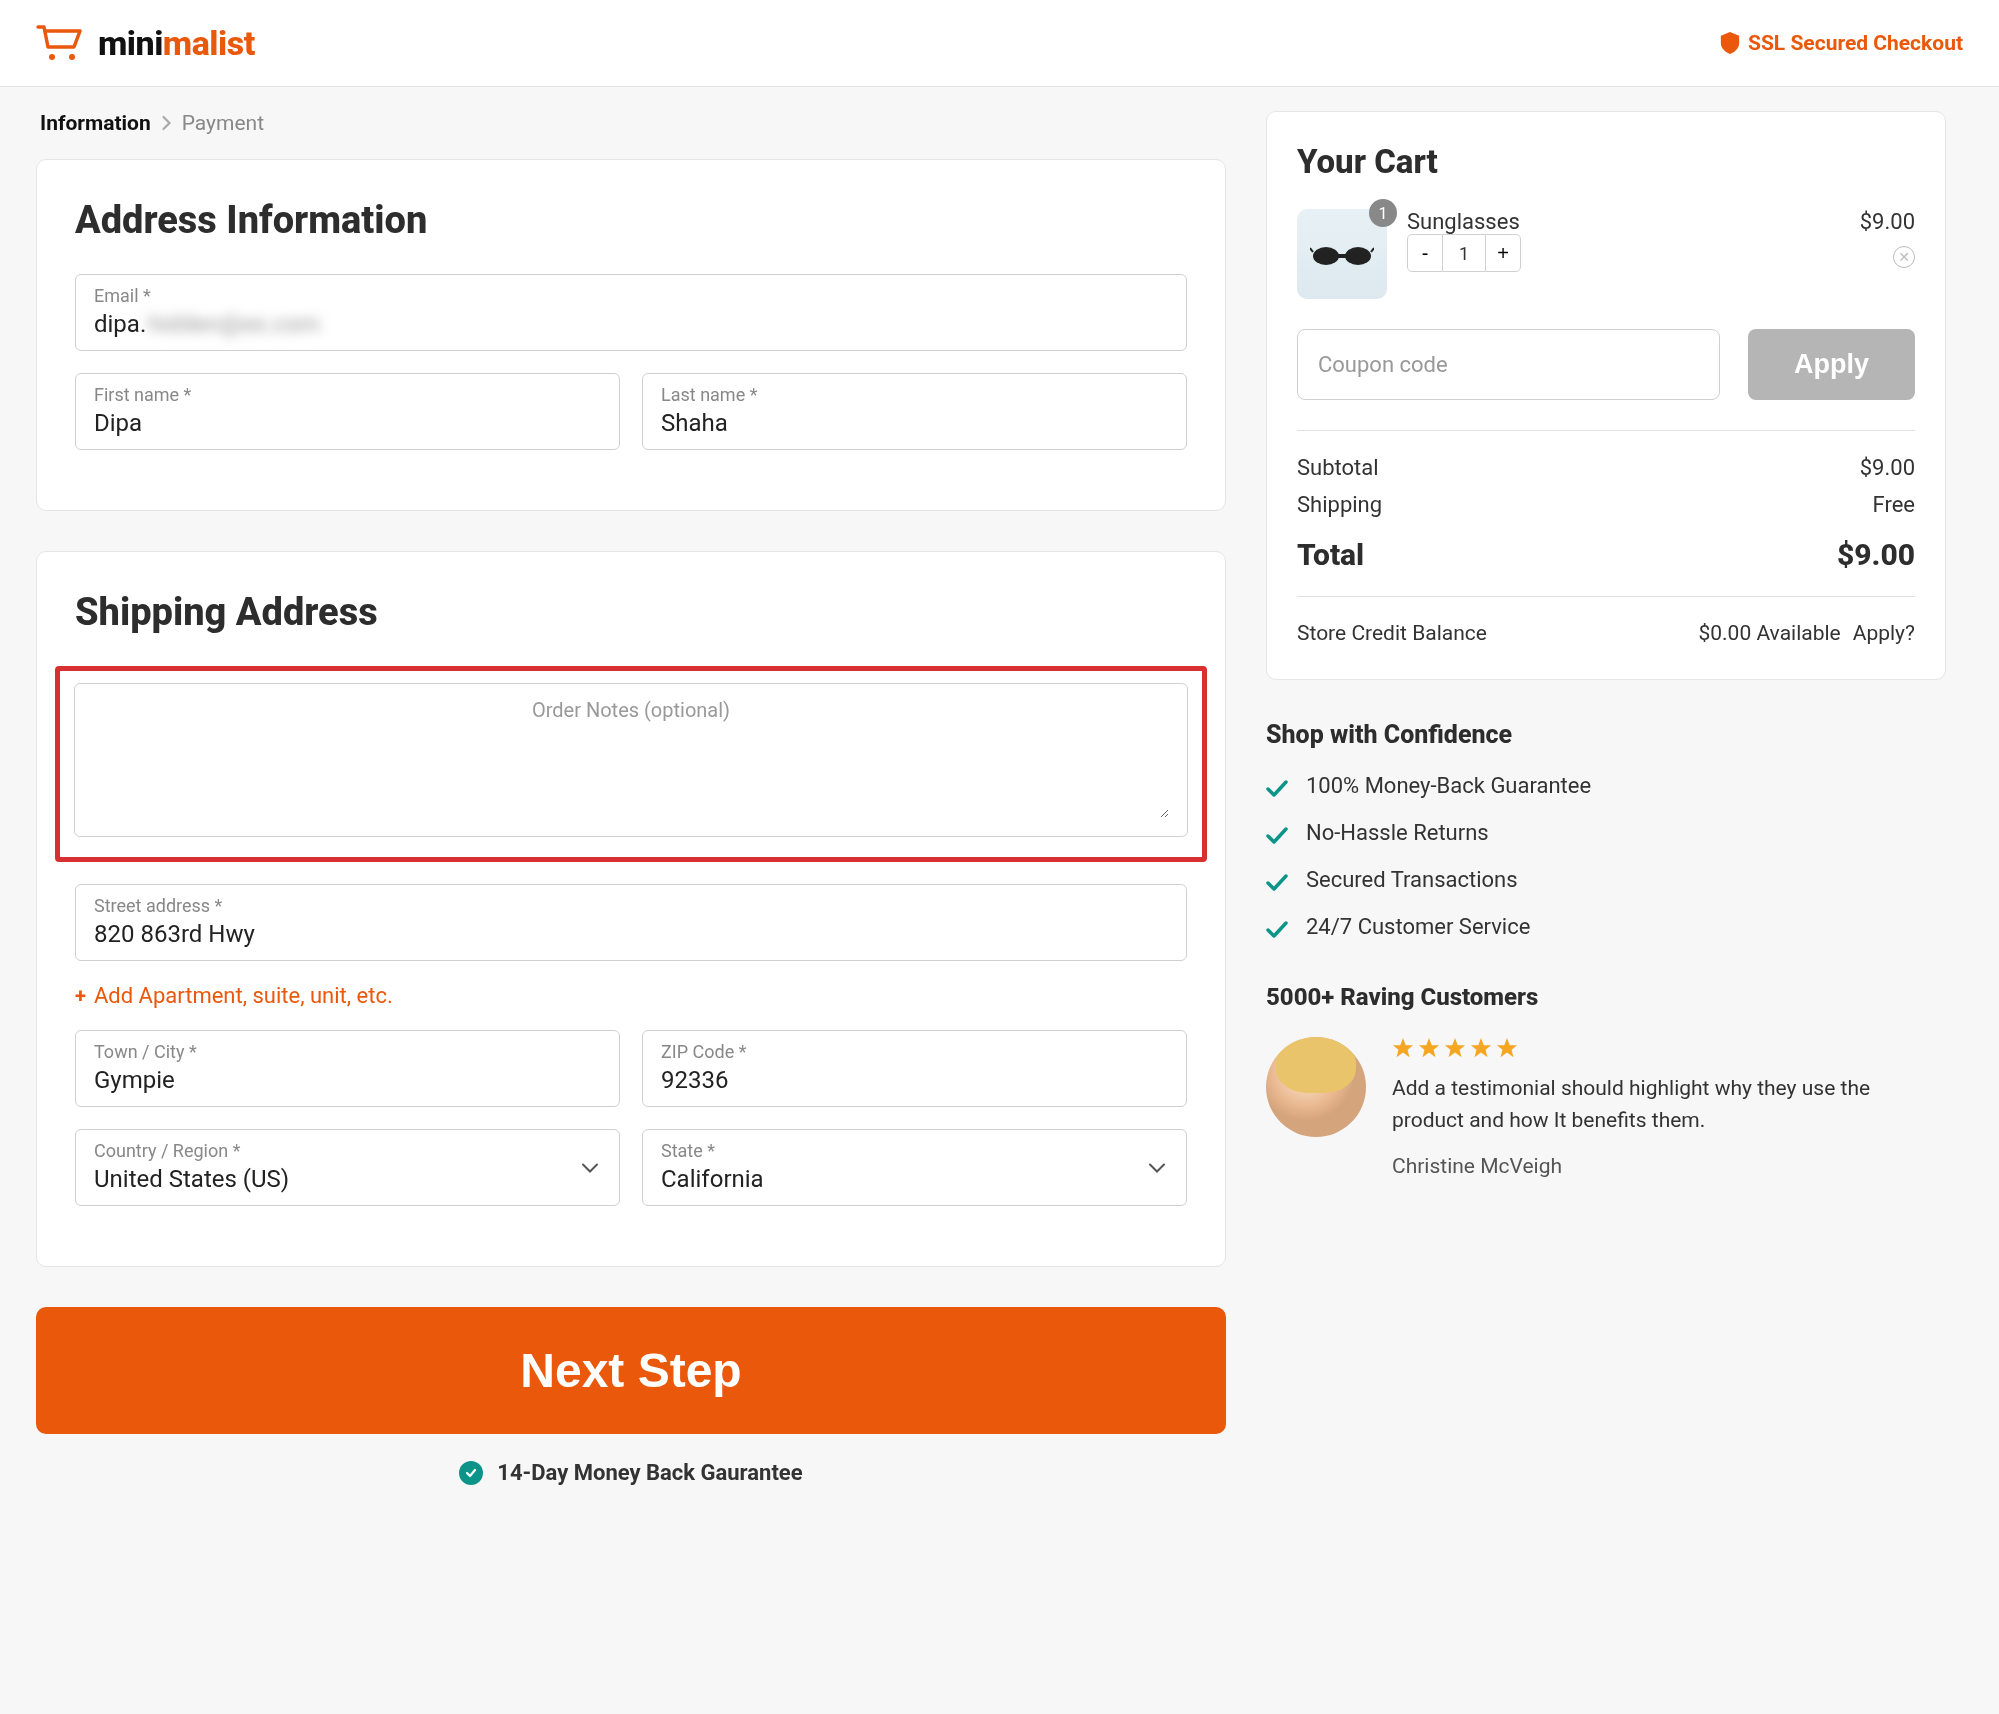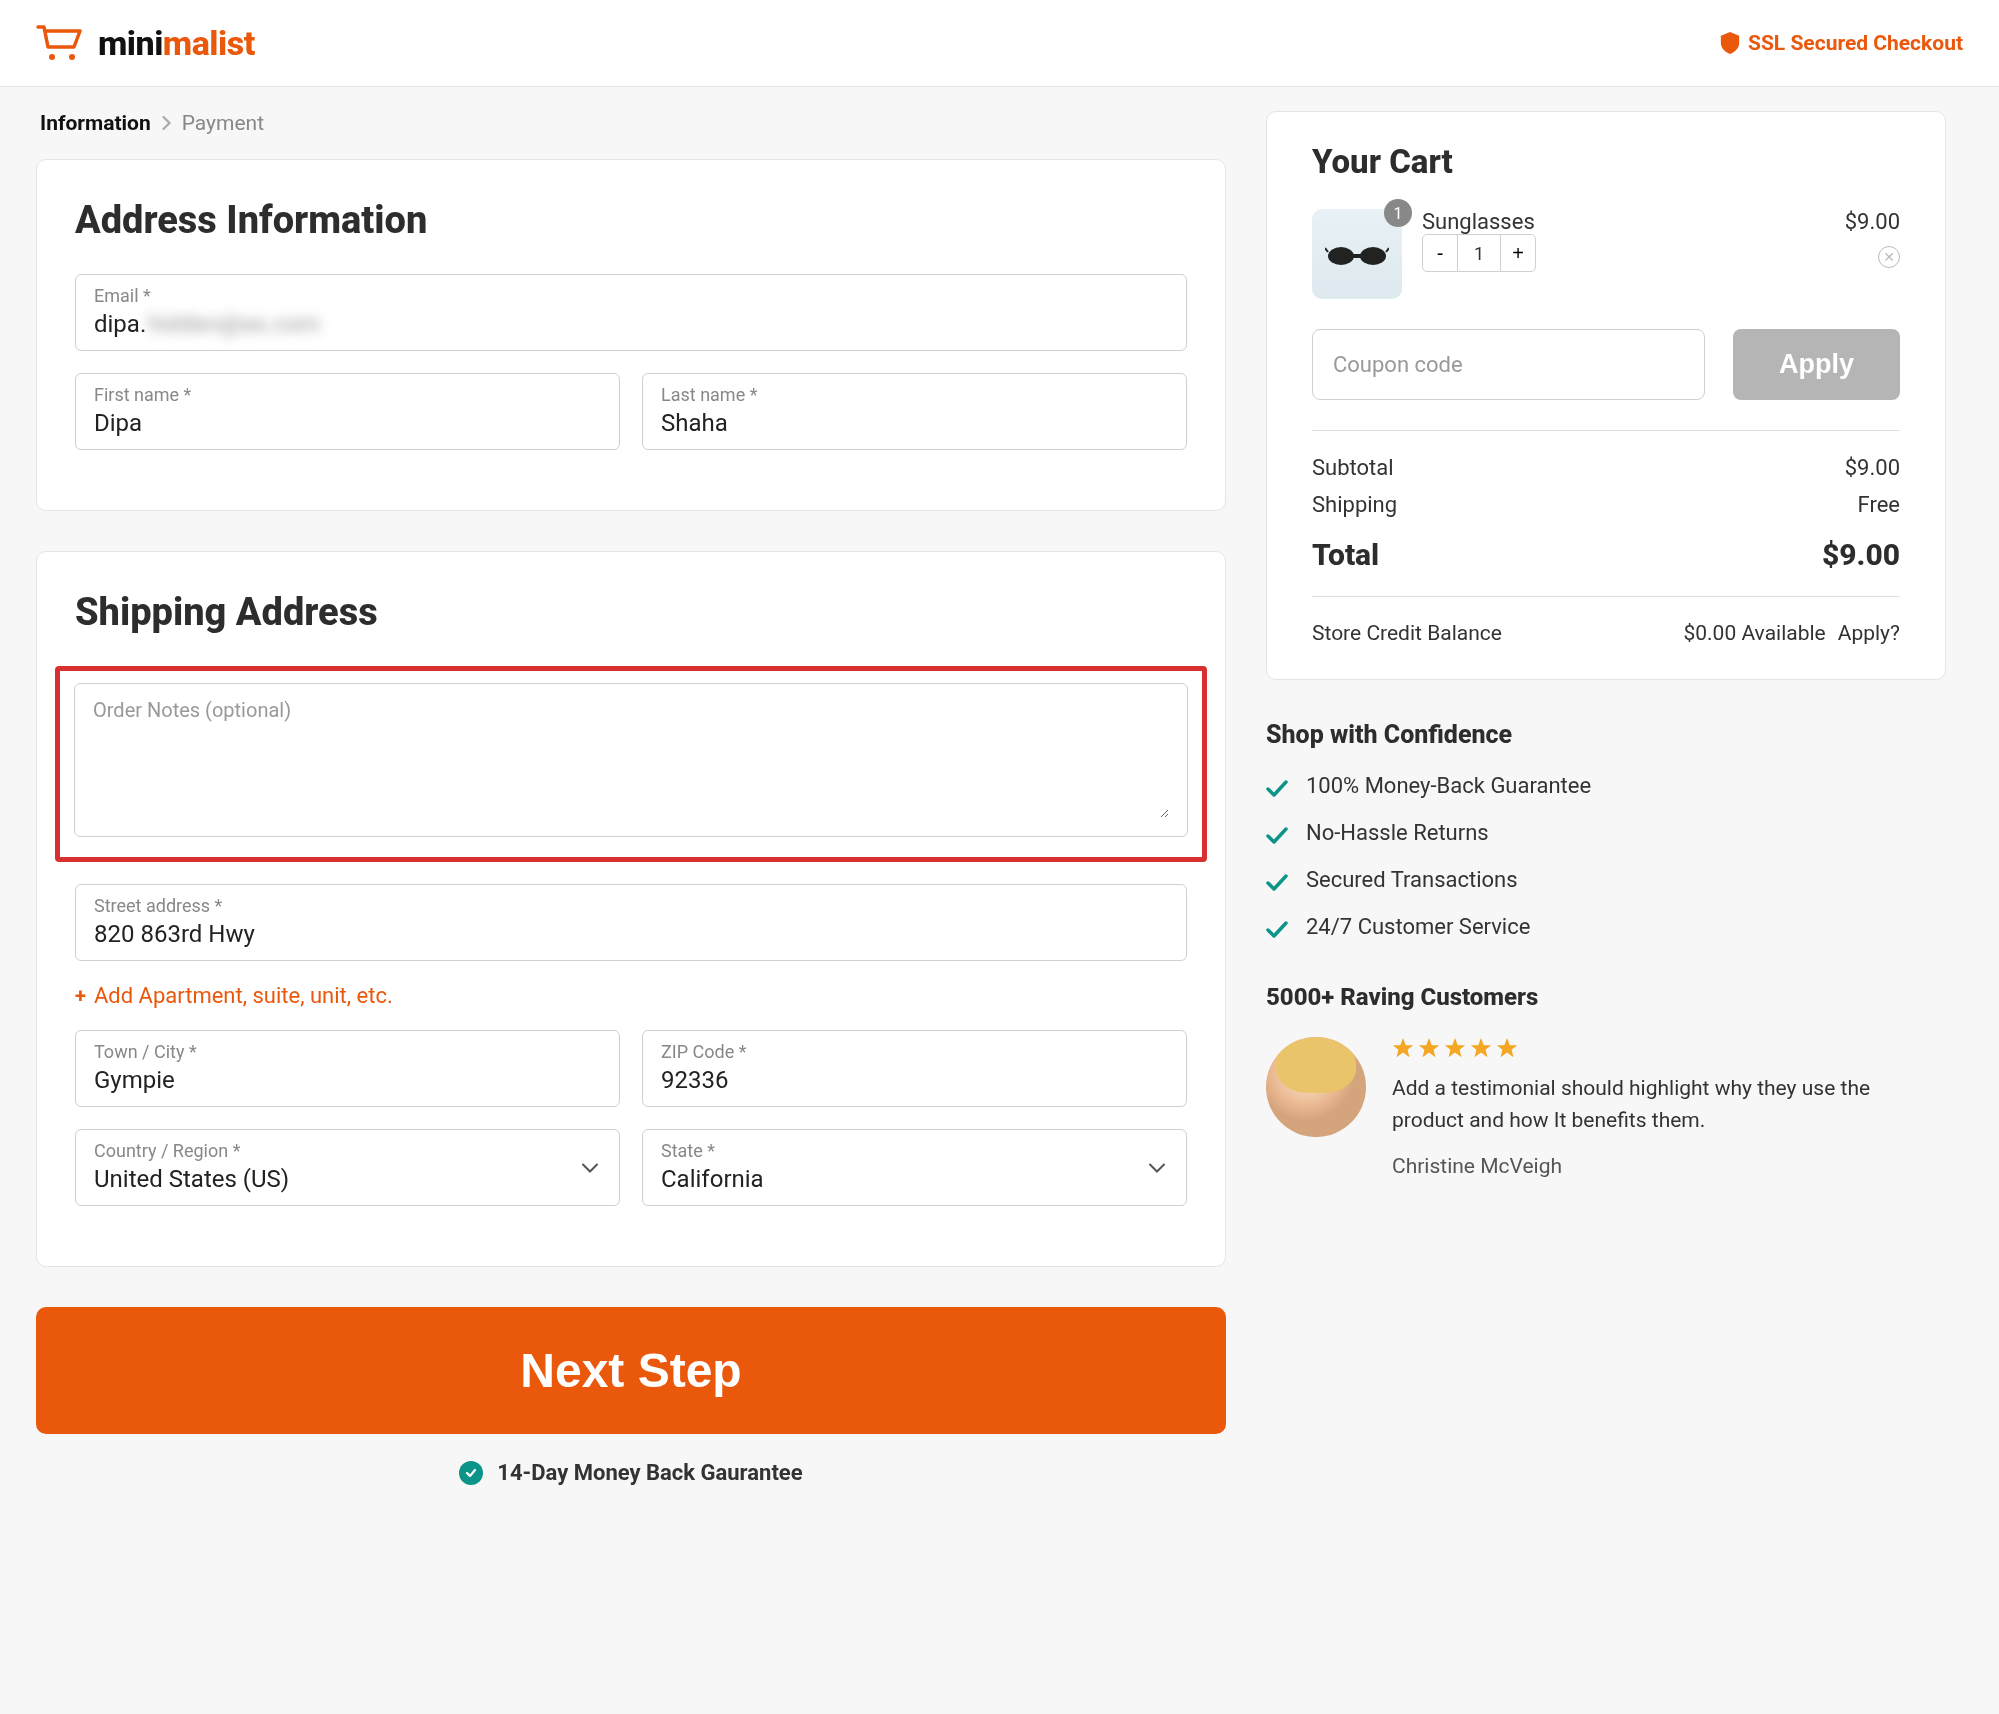--- a/index.html
+++ b/index.html
@@ -30,40 +30,40 @@
     .card { background: #fff; border: 1px solid #e5e5e5; border-radius: 10px; padding: 38px; margin-bottom: 40px; }
     .card-title { font-size: 38px; font-weight: 800; color: #2d2d2d; margin-bottom: 32px; }
     
     
     .row { display: flex; gap: 22px; margin-bottom: 22px; }
     .row.single .input-wrap { width: 100%; }
     .input-wrap { flex: 1; position: relative; border: 1px solid #d0d0d0; border-radius: 6px; padding: 10px 18px 12px; background: #fff; }
     .input-label { display: block; font-size: 18px; color: #888; margin-bottom: 4px; }
     .input-field { width: 100%; border: none; outline: none; font-size: 24px; color: #222; background: transparent; font-family: inherit; }
     .textarea-wrap { border: 1px solid #d0d0d0; border-radius: 6px; padding: 14px 18px; }
-    .textarea-field { width: 100%; min-height: 120px; border: none; outline: none; font-size: 20px; color: #222; resize: vertical; font-family: inherit; background: transparent; }
+    .textarea-field { width: 100%; min-height: 120px; border: none; outline: none; font-size: 20px; color: #222; resize: vertical; font-family: inherit; background: transparent; text-align: center; }
     .textarea-field::placeholder { color: #999; }
     .select-wrap { position: relative; }
     .chevron { position: absolute; right: 20px; top: 50%; transform: translateY(-50%); width: 18px; height: 11px; pointer-events: none; }
     
     .highlight-box { border: 5px solid #d83030; border-radius: 4px; padding: 12px 14px 20px; margin-bottom: 22px; margin-left: -20px; margin-right: -20px; }
     
     .add-link { display: flex; align-items: center; gap: 8px; color: #ea580c; font-size: 22px; margin-bottom: 22px; cursor: pointer; }
     .plus-icon { font-size: 20px; font-weight: 700; }
     
     .blur-span { filter: blur(6px); color: #999; margin-left: 2px; }
     
     
     .next-btn { width: 100%; background: #ea580c; color: #fff; border: none; border-radius: 10px; padding: 36px; font-size: 48px; font-weight: 800; cursor: pointer; margin-bottom: 26px; }
     .guarantee-note { display: flex; align-items: center; justify-content: center; gap: 14px; font-size: 22px; font-weight: 700; color: #333; }
     .check-circle { width: 24px; height: 24px; background: #0d9488; border-radius: 50%; display: inline-flex; align-items: center; justify-content: center; }
     .check-circle svg { width: 14px; height: 14px; }
     
     
-    .cart-card { background: #fff; border: 1px solid #e5e5e5; border-radius: 10px; padding: 30px 45px 34px; margin-bottom: 40px; }
+    .cart-card { background: #fff; border: 1px solid #e5e5e5; border-radius: 10px; padding: 30px 30px 34px; margin-bottom: 40px; }
     .cart-title { font-size: 33px; font-weight: 800; color: #2d2d2d; margin-bottom: 28px; }
     .cart-item { display: flex; align-items: flex-start; gap: 20px; margin-bottom: 30px; }
     .cart-thumb { width: 90px; height: 90px; background: linear-gradient(#e8f1f5, #dde9ef); border-radius: 10px; position: relative; display: flex; align-items: center; justify-content: center; }
     .cart-qty-badge { position: absolute; top: -10px; right: -10px; background: #888; color: #fff; width: 28px; height: 28px; border-radius: 50%; display: flex; align-items: center; justify-content: center; font-size: 16px; }
     .sunglasses-svg { width: 64px; height: 24px; }
     .cart-item-main { flex: 1; }
     .cart-item-name { font-size: 22px; color: #333; }
     .qty-controls { display: flex; align-items: center; }
     .qty-btn { width: 36px; height: 38px; border: 1px solid #d0d0d0; background: #fff; display: flex; align-items: center; justify-content: center; font-size: 20px; cursor: pointer; }
     .qty-val { width: 42px; height: 38px; border-top: 1px solid #d0d0d0; border-bottom: 1px solid #d0d0d0; display: flex; align-items: center; justify-content: center; font-size: 18px; }

